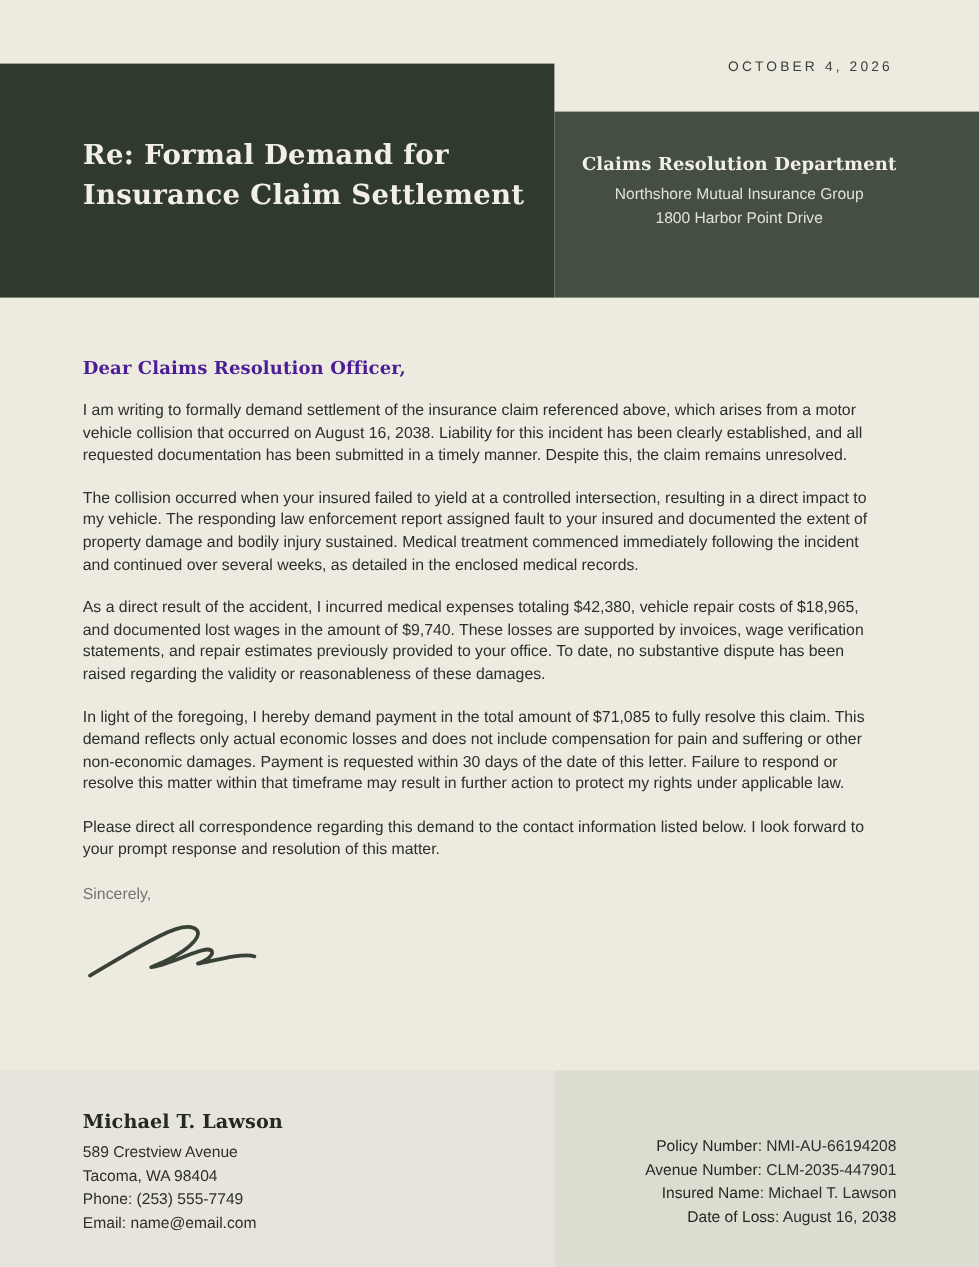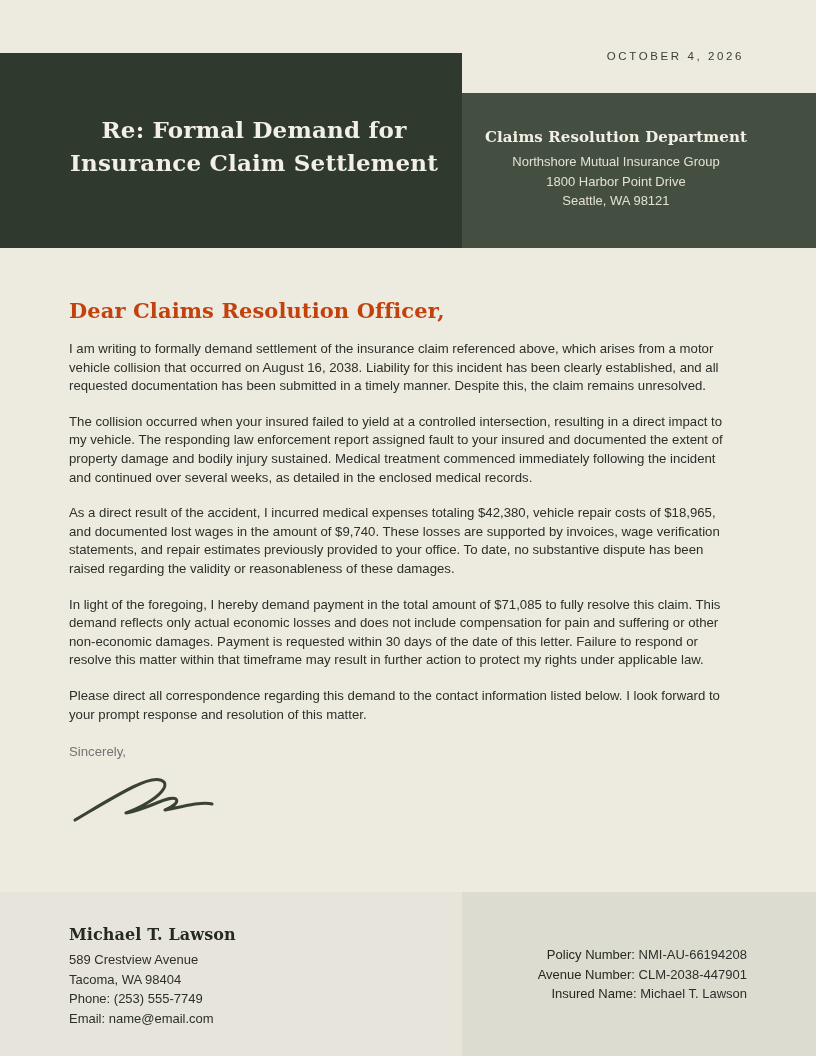--- a/index.html
+++ b/index.html
@@ -38,21 +38,20 @@
     text-transform: uppercase;
     font-family: "Liberation Sans", sans-serif;
   }
   .title-block {
     position: absolute;
     left: 0;
     top: 53px;
     width: 462px;
     height: 195px;
     background: #30392e;
-    text-align: center;
   }
   .title-text {
     position: absolute;
     left: 69px;
     top: 60px;
     width: 370px;
     color: #f2f0e6;
     font-family: "DejaVu Serif", "Liberation Serif", serif;
     font-weight: bold;
     font-size: 23px;
@@ -90,22 +89,22 @@
   
   .letter-body {
     position: absolute;
     left: 69px;
     top: 298px;
     width: 671px;
   }
   .salutation {
     font-family: "DejaVu Serif", "Liberation Serif", serif;
     font-weight: bold;
-    font-size: 21px;
-    color: #c2410c;
+    font-size: 15px;
+    color: #4c1d95;
     margin-bottom: 17px;
     letter-spacing: 0.1px;
   }
   .para {
     font-size: 13.2px;
     line-height: 18.6px;
     color: #2c2f2a;
     margin-bottom: 17px;
     text-align: left;
   }
@@ -188,21 +187,20 @@
 
     <div class="title-block">
       <div class="title-text">Re: Formal Demand for Insurance Claim Settlement</div>
     </div>
 
     <div class="recipient-block">
       <div class="recipient-inner">
         <div class="recipient-dept">Claims Resolution Department</div>
         <div class="recipient-line">Northshore Mutual Insurance Group</div>
         <div class="recipient-line">1800 Harbor Point Drive</div>
-        <div class="recipient-line">Seattle, WA 98121</div>
       </div>
     </div>
 
   </div>
 
   <div class="letter-body">
 
     <div class="salutation">Dear Claims Resolution Officer,</div>
 
     <div class="para">I am writing to formally demand settlement of the insurance claim referenced above, which arises from a motor vehicle collision that occurred on August 16, 2038. Liability for this incident has been clearly established, and all requested documentation has been submitted in a timely manner. Despite this, the claim remains unresolved.</div>
@@ -235,23 +233,27 @@
       <div>Email: name@email.com</div>
     </div>
 
     <div class="claim-details">
       <div>
         <span class="lbl">Policy Number:</span>
         <span>NMI-AU-66194208</span>
       </div>
       <div>
         <span class="lbl">Avenue Number:</span>
-        <span>CLM-2038-447901</span>
+        <span>CLM-2035-447901</span>
       </div>
       <div>
         <span class="lbl">Insured Name:</span>
         <span>Michael T. Lawson</span>
       </div>
+      <div>
+        <span class="lbl">Date of Loss:</span>
+        <span>August 16, 2038</span>
+      </div>
     </div>
 
   </div>
 
 </div>
 
 </body></html>

